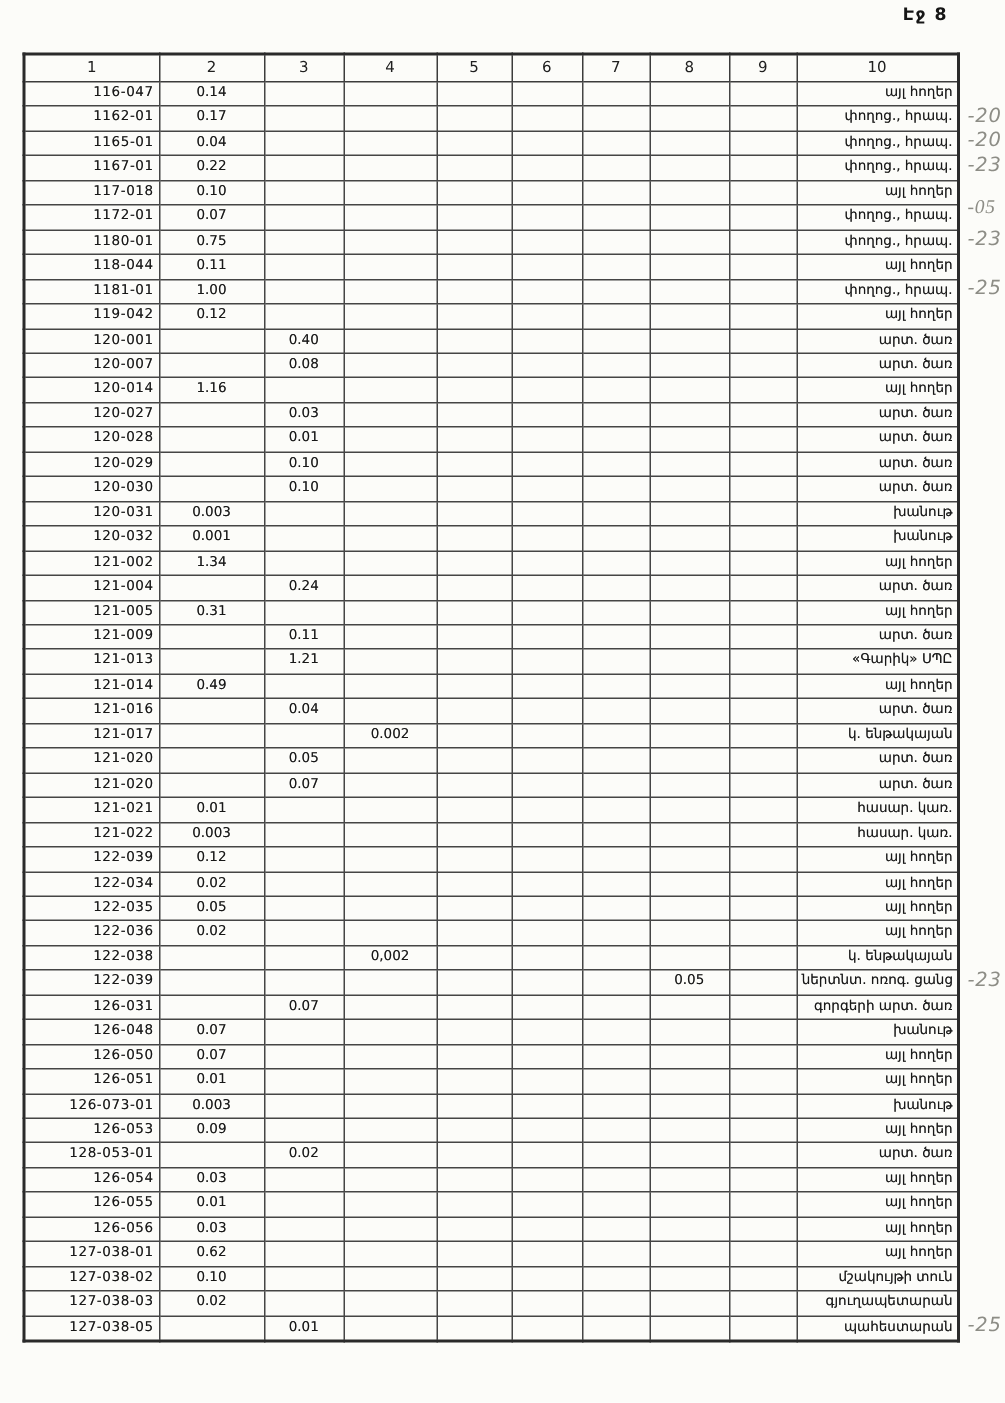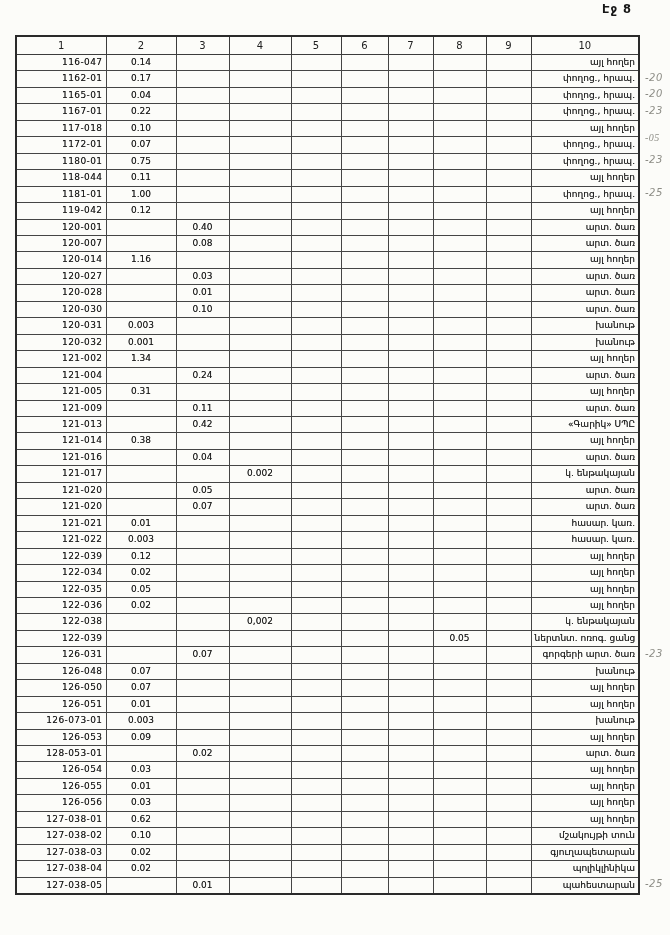--- a/index.html
+++ b/index.html
@@ -35,21 +35,21 @@
     height:15.45px;line-height:15.45px;
     padding:0 3px;overflow:hidden;white-space:nowrap;
     color:#181818;
     text-shadow:0 0 .4px rgba(20,20,20,.55);
   }
   td.code{text-align:right;padding-left:5px;letter-spacing:.4px;}
   td.num{text-align:center;}
   td.use{text-align:right;font-size:8.6px;padding-left:4px;}
   .margin-note{
     position:absolute;left:645px;
-    font-size:10px;color:#8d8d86;
+    font-size:13px;color:#8d8d86;
     letter-spacing:.5px;font-style:italic;
     line-height:8px;
   }
 </style>
 </head>
 <body>
 
 <div class="sheet">
   <div class="page-num">Էջ 8</div>
 
@@ -255,20 +255,32 @@
           <td class="num">0.01</td>
           <td class="num"></td>
           <td class="num"></td>
           <td class="num"></td>
           <td class="num"></td>
           <td class="num"></td>
           <td class="num"></td>
           <td class="use">արտ. ծառ</td>
         </tr>
         <tr>
+          <td class="code">120-029</td>
+          <td class="num"></td>
+          <td class="num">0.10</td>
+          <td class="num"></td>
+          <td class="num"></td>
+          <td class="num"></td>
+          <td class="num"></td>
+          <td class="num"></td>
+          <td class="num"></td>
+          <td class="use">արտ. ծառ</td>
+        </tr>
+        <tr>
           <td class="code">120-030</td>
           <td class="num"></td>
           <td class="num">0.10</td>
           <td class="num"></td>
           <td class="num"></td>
           <td class="num"></td>
           <td class="num"></td>
           <td class="num"></td>
           <td class="num"></td>
           <td class="use">արտ. ծառ</td>
@@ -341,32 +353,32 @@
           <td class="num"></td>
           <td class="num"></td>
           <td class="num"></td>
           <td class="num"></td>
           <td class="num"></td>
           <td class="use">արտ. ծառ</td>
         </tr>
         <tr>
           <td class="code">121-013</td>
           <td class="num"></td>
-          <td class="num">0.42</td>
+          <td class="num">1.21</td>
           <td class="num"></td>
           <td class="num"></td>
           <td class="num"></td>
           <td class="num"></td>
           <td class="num"></td>
           <td class="num"></td>
           <td class="use">«Գարիկ» ՍՊԸ</td>
         </tr>
         <tr>
           <td class="code">121-014</td>
-          <td class="num">0.38</td>
+          <td class="num">0.49</td>
           <td class="num"></td>
           <td class="num"></td>
           <td class="num"></td>
           <td class="num"></td>
           <td class="num"></td>
           <td class="num"></td>
           <td class="num"></td>
           <td class="use">այլ հողեր</td>
         </tr>
         <tr>
@@ -661,32 +673,20 @@
           <td class="code">127-038-03</td>
           <td class="num">0.02</td>
           <td class="num"></td>
           <td class="num"></td>
           <td class="num"></td>
           <td class="num"></td>
           <td class="num"></td>
           <td class="num"></td>
           <td class="num"></td>
           <td class="use">գյուղապետարան</td>
-        </tr>
-        <tr>
-          <td class="code">127-038-04</td>
-          <td class="num">0.02</td>
-          <td class="num"></td>
-          <td class="num"></td>
-          <td class="num"></td>
-          <td class="num"></td>
-          <td class="num"></td>
-          <td class="num"></td>
-          <td class="num"></td>
-          <td class="use">պոլիկլինիկա</td>
         </tr>
         <tr>
           <td class="code">127-038-05</td>
           <td class="num"></td>
           <td class="num">0.01</td>
           <td class="num"></td>
           <td class="num"></td>
           <td class="num"></td>
           <td class="num"></td>
           <td class="num"></td>

